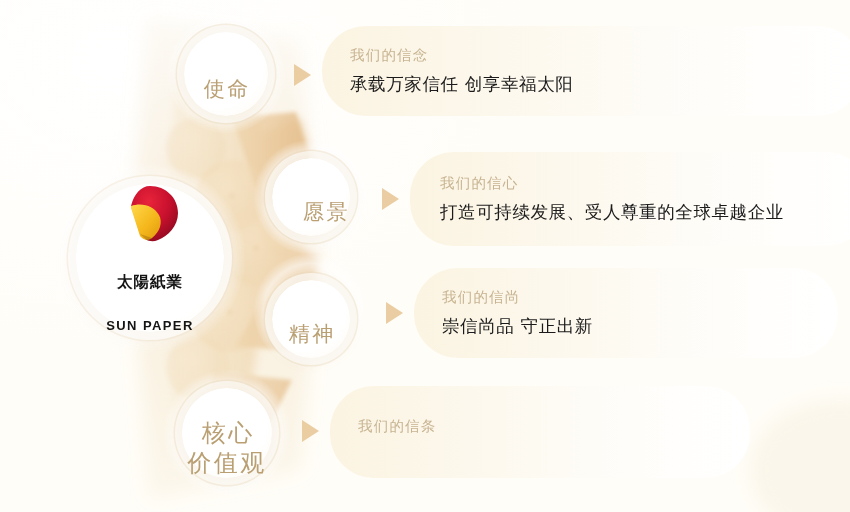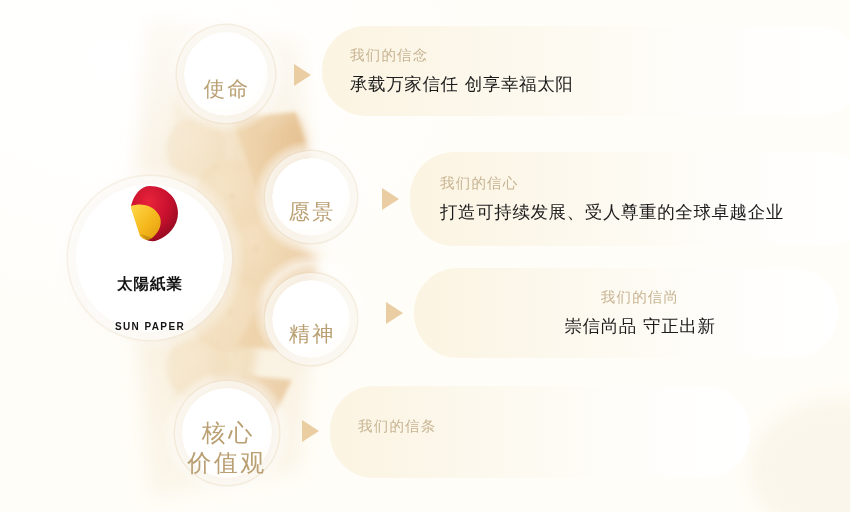--- a/index.html
+++ b/index.html
@@ -59,21 +59,21 @@
     font-size: 17.5px;
     letter-spacing: 0.6px;
     line-height: 1.15;
     font-weight: 500;
     white-space: nowrap;
   }
 
   
   #panel-0 { left: 322px; top: 26px;  width: 512px; height: 90px;  padding-left: 28px; }
   #panel-1 { left: 410px; top: 152px; width: 430px; height: 94px;  padding-left: 30px; }
-  #panel-2 { left: 414px; top: 268px; width: 396px; height: 90px;  padding-left: 28px; align-items: center; }
+  #panel-2 { left: 414px; top: 268px; width: 396px; height: 90px;  padding-left: 28px; }
   #panel-3 { left: 330px; top: 386px; width: 392px; height: 92px;  padding-left: 28px; }
 
   
   .arrow {
     position: absolute;
     width: 0; height: 0;
     border-top: 11px solid transparent;
     border-bottom: 11px solid transparent;
     border-left: 17px solid #e8c99a;
     opacity: 0.92;
@@ -101,21 +101,21 @@
     color: #b99f72;
     font-size: 21px;
     letter-spacing: 2.5px;
     line-height: 1.26;
     font-weight: 500;
     text-indent: 2.5px;
     margin-top: 30px;
   }
 
   #node-0 { left: 184px; top: 32px;  width: 84px; height: 84px; }
-  #node-1 { left: 272px; top: 158px; width: 78px; height: 78px; }
+  #node-1 { left: 272px; top: 158px; width: 78px; height: 78px; justify-content: flex-end; }
   #node-2 { left: 272px; top: 280px; width: 78px; height: 78px; font-family: Liberation Serif, serif; }
   #node-3 { left: 182px; top: 388px; width: 90px; height: 90px; }
   #node-3 .node-label { font-size: 24px; }
 
   
   #brand {
     position: absolute;
     left: 76px;
     top: 184px;
     width: 148px;
@@ -135,21 +135,21 @@
   #brand .cn {
     font-size: 15.5px;
     font-weight: 700;
     color: #141414;
     letter-spacing: 1px;
     line-height: 1;
     margin-bottom: 3px;
     font-family: "DejaVu Sans", "Liberation Sans", sans-serif;
   }
   #brand .en {
-    font-size: 10px;
+    font-size: 13px;
     font-weight: 700;
     color: #141414;
     letter-spacing: 1.4px;
     line-height: 1;
     font-family: "Liberation Sans", sans-serif;
   }
 </style>
 </head>
 <body>
 

